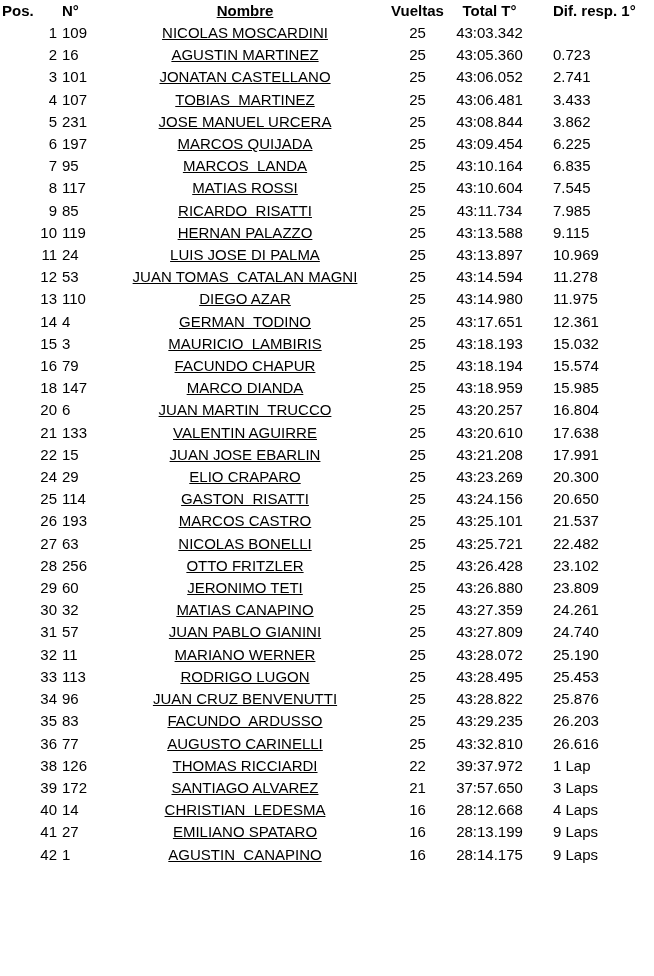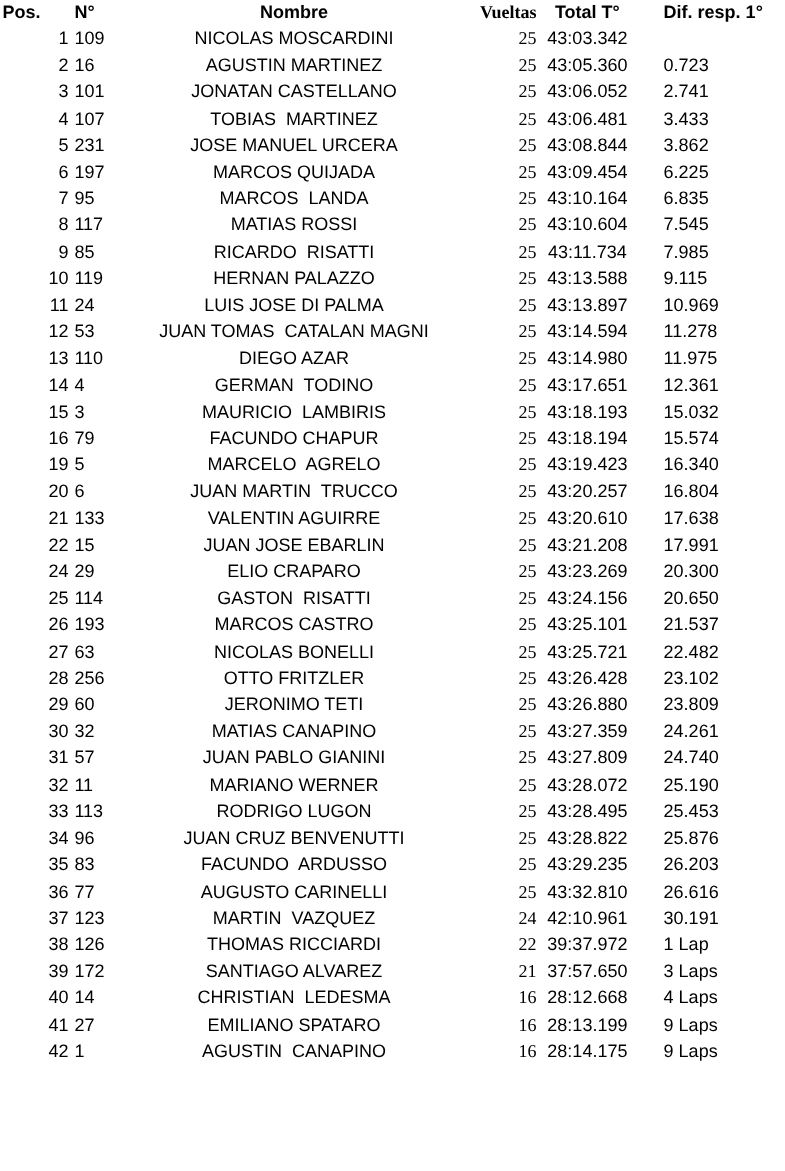--- a/index.html
+++ b/index.html
@@ -35,23 +35,23 @@
     height: 22px;
     line-height: 22px;
     margin-left: 44px;
   }
   
   td.c-pos     { text-align: right; }
   th.c-pos     { text-align: left; padding-left: 2px; }
   td.c-num,
   th.c-num     { text-align: left; padding-left: 5px; }
   td.c-nombre,
-  th.c-nombre  { text-align: center; }
+  th.c-nombre  { text-align: center; text-decoration: underline; }
   td.c-vueltas,
-  th.c-vueltas { text-align: right; padding-left: 3px; font-family: Liberation Serif, serif; }
+  th.c-vueltas { text-align: center; padding-left: 3px; }
   td.c-total,
   th.c-total   { text-align: center; padding-right: 3px; }
   td.c-dif,
   th.c-dif     { text-align: left; padding-left: 18px; }
 </style>
 </head>
 <body>
 
 <table class="results">
   <colgroup>
@@ -211,29 +211,29 @@
   <tr>
     <td class="c-pos">16</td>
     <td class="c-num">79</td>
     <td class="c-nombre">FACUNDO CHAPUR</td>
     <td class="c-vueltas">25</td>
     <td class="c-total">43:18.194</td>
     <td class="c-dif">15.574</td>
   </tr>
 
 
-
-  <tr>
-    <td class="c-pos">19</td>
-    <td class="c-num">5</td>
-    <td class="c-nombre">MARCELO  AGRELO</td>
-    <td class="c-vueltas">25</td>
-    <td class="c-total">43:19.423</td>
-    <td class="c-dif">16.340</td>
-  </tr>
+  <tr>
+    <td class="c-pos">18</td>
+    <td class="c-num">147</td>
+    <td class="c-nombre">MARCO DIANDA</td>
+    <td class="c-vueltas">25</td>
+    <td class="c-total">43:18.959</td>
+    <td class="c-dif">15.985</td>
+  </tr>
+
 
   <tr>
     <td class="c-pos">20</td>
     <td class="c-num">6</td>
     <td class="c-nombre">JUAN MARTIN  TRUCCO</td>
     <td class="c-vueltas">25</td>
     <td class="c-total">43:20.257</td>
     <td class="c-dif">16.804</td>
   </tr>
 
@@ -366,28 +366,20 @@
 
   <tr>
     <td class="c-pos">36</td>
     <td class="c-num">77</td>
     <td class="c-nombre">AUGUSTO CARINELLI</td>
     <td class="c-vueltas">25</td>
     <td class="c-total">43:32.810</td>
     <td class="c-dif">26.616</td>
   </tr>
 
-  <tr>
-    <td class="c-pos">37</td>
-    <td class="c-num">123</td>
-    <td class="c-nombre">MARTIN  VAZQUEZ</td>
-    <td class="c-vueltas">24</td>
-    <td class="c-total">42:10.961</td>
-    <td class="c-dif">30.191</td>
-  </tr>
 
   <tr>
     <td class="c-pos">38</td>
     <td class="c-num">126</td>
     <td class="c-nombre">THOMAS RICCIARDI</td>
     <td class="c-vueltas">22</td>
     <td class="c-total">39:37.972</td>
     <td class="c-dif">1 Lap</td>
   </tr>
 

